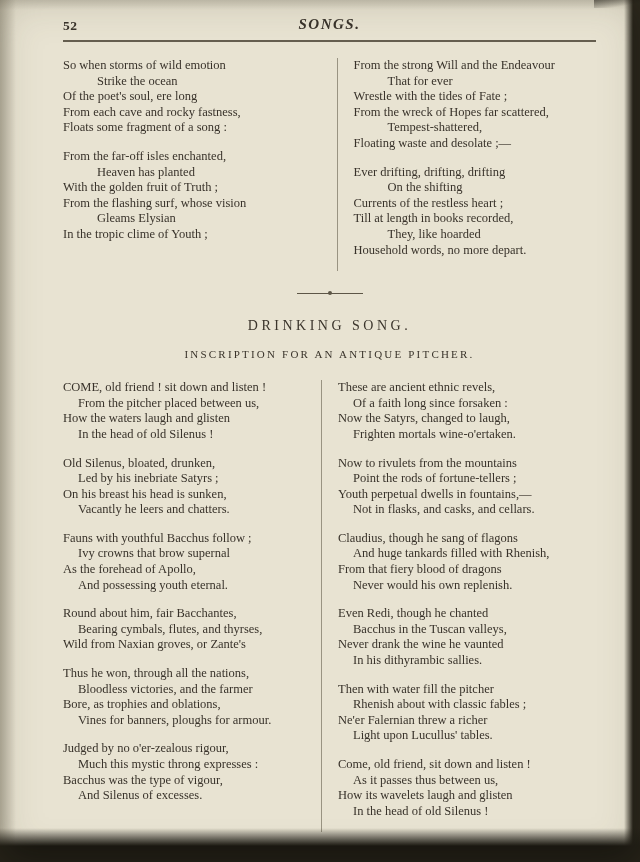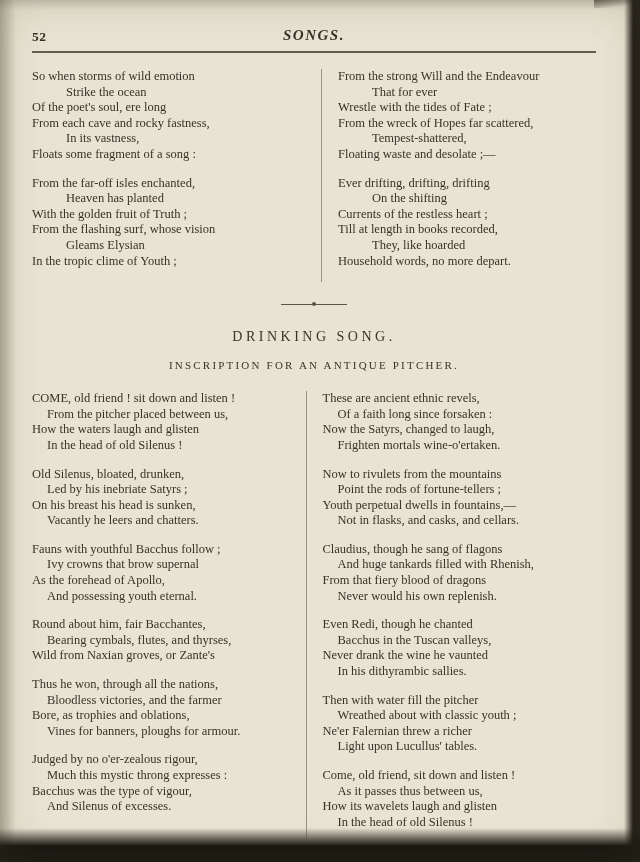--- a/index.html
+++ b/index.html
@@ -15,21 +15,21 @@
       linear-gradient(to left, #201d15 7px, rgba(32,29,21,0) 16px),
       linear-gradient(to right, rgba(96,90,72,.40), rgba(96,90,72,0) 16px),
       linear-gradient(to bottom, rgba(60,55,42,.18), rgba(60,55,42,0) 10px),
       #e8e3d2;
     box-shadow: inset 0 0 40px rgba(90,82,60,.25);
   }
   .corner-mark{
     position:absolute;top:0;right:0;width:46px;height:8px;
     background:linear-gradient(to bottom right, rgba(25,22,15,.55), rgba(25,22,15,0) 70%);
   }
-  .content{position:absolute;left:32px;right:44px;top:16px;margin-top:11px;}
+  .content{position:absolute;left:63px;right:44px;top:16px;}
   .header{position:relative;height:20px;}
   .pagenum{font-size:13.5px;font-weight:600;letter-spacing:.5px;}
   .htitle{
     position:absolute;left:0;right:0;top:0;text-align:center;
     font-style:italic;font-weight:600;font-size:15px;letter-spacing:1.5px;
   }
   .rule{height:2px;background:#4e4738;margin-top:4px;opacity:.85;}
   .poem{display:flex;}
   .col{flex:1 1 50%;min-width:0;}
   .col-right{border-left:1px solid rgba(88,82,64,.55);padding-left:16px;}
@@ -69,21 +69,20 @@
     </div>
     <div class="rule"></div>
 
     <div class="poem poem1">
       <div class="col">
           <div class="stanza">
             <div class="line">So when storms of wild emotion</div>
             <div class="line indent">Strike the ocean</div>
             <div class="line">Of the poet's soul, ere long</div>
             <div class="line">From each cave and rocky fastness,</div>
-            <div class="line indent">In its vastness,</div>
             <div class="line">Floats some fragment of a song :</div>
           </div>
           <div class="stanza">
             <div class="line">From the far-off isles enchanted,</div>
             <div class="line indent">Heaven has planted</div>
             <div class="line">With the golden fruit of Truth ;</div>
             <div class="line">From the flashing surf, whose vision</div>
             <div class="line indent">Gleams Elysian</div>
             <div class="line">In the tropic clime of Youth ;</div>
           </div>
@@ -173,21 +172,21 @@
             <div class="line indent">Never would his own replenish.</div>
           </div>
           <div class="stanza">
             <div class="line">Even Redi, though he chanted</div>
             <div class="line indent">Bacchus in the Tuscan valleys,</div>
             <div class="line">Never drank the wine he vaunted</div>
             <div class="line indent">In his dithyrambic sallies.</div>
           </div>
           <div class="stanza">
             <div class="line">Then with water fill the pitcher</div>
-            <div class="line indent">Wreathed about with classic youth ;</div>
+            <div class="line indent">Rhenish about with classic fables ;</div>
             <div class="line">Ne'er Falernian threw a richer</div>
             <div class="line indent">Light upon Lucullus' tables.</div>
           </div>
           <div class="stanza">
             <div class="line">Come, old friend, sit down and listen !</div>
             <div class="line indent">As it passes thus between us,</div>
             <div class="line">How its wavelets laugh and glisten</div>
             <div class="line indent">In the head of old Silenus !</div>
           </div>
         </div>

